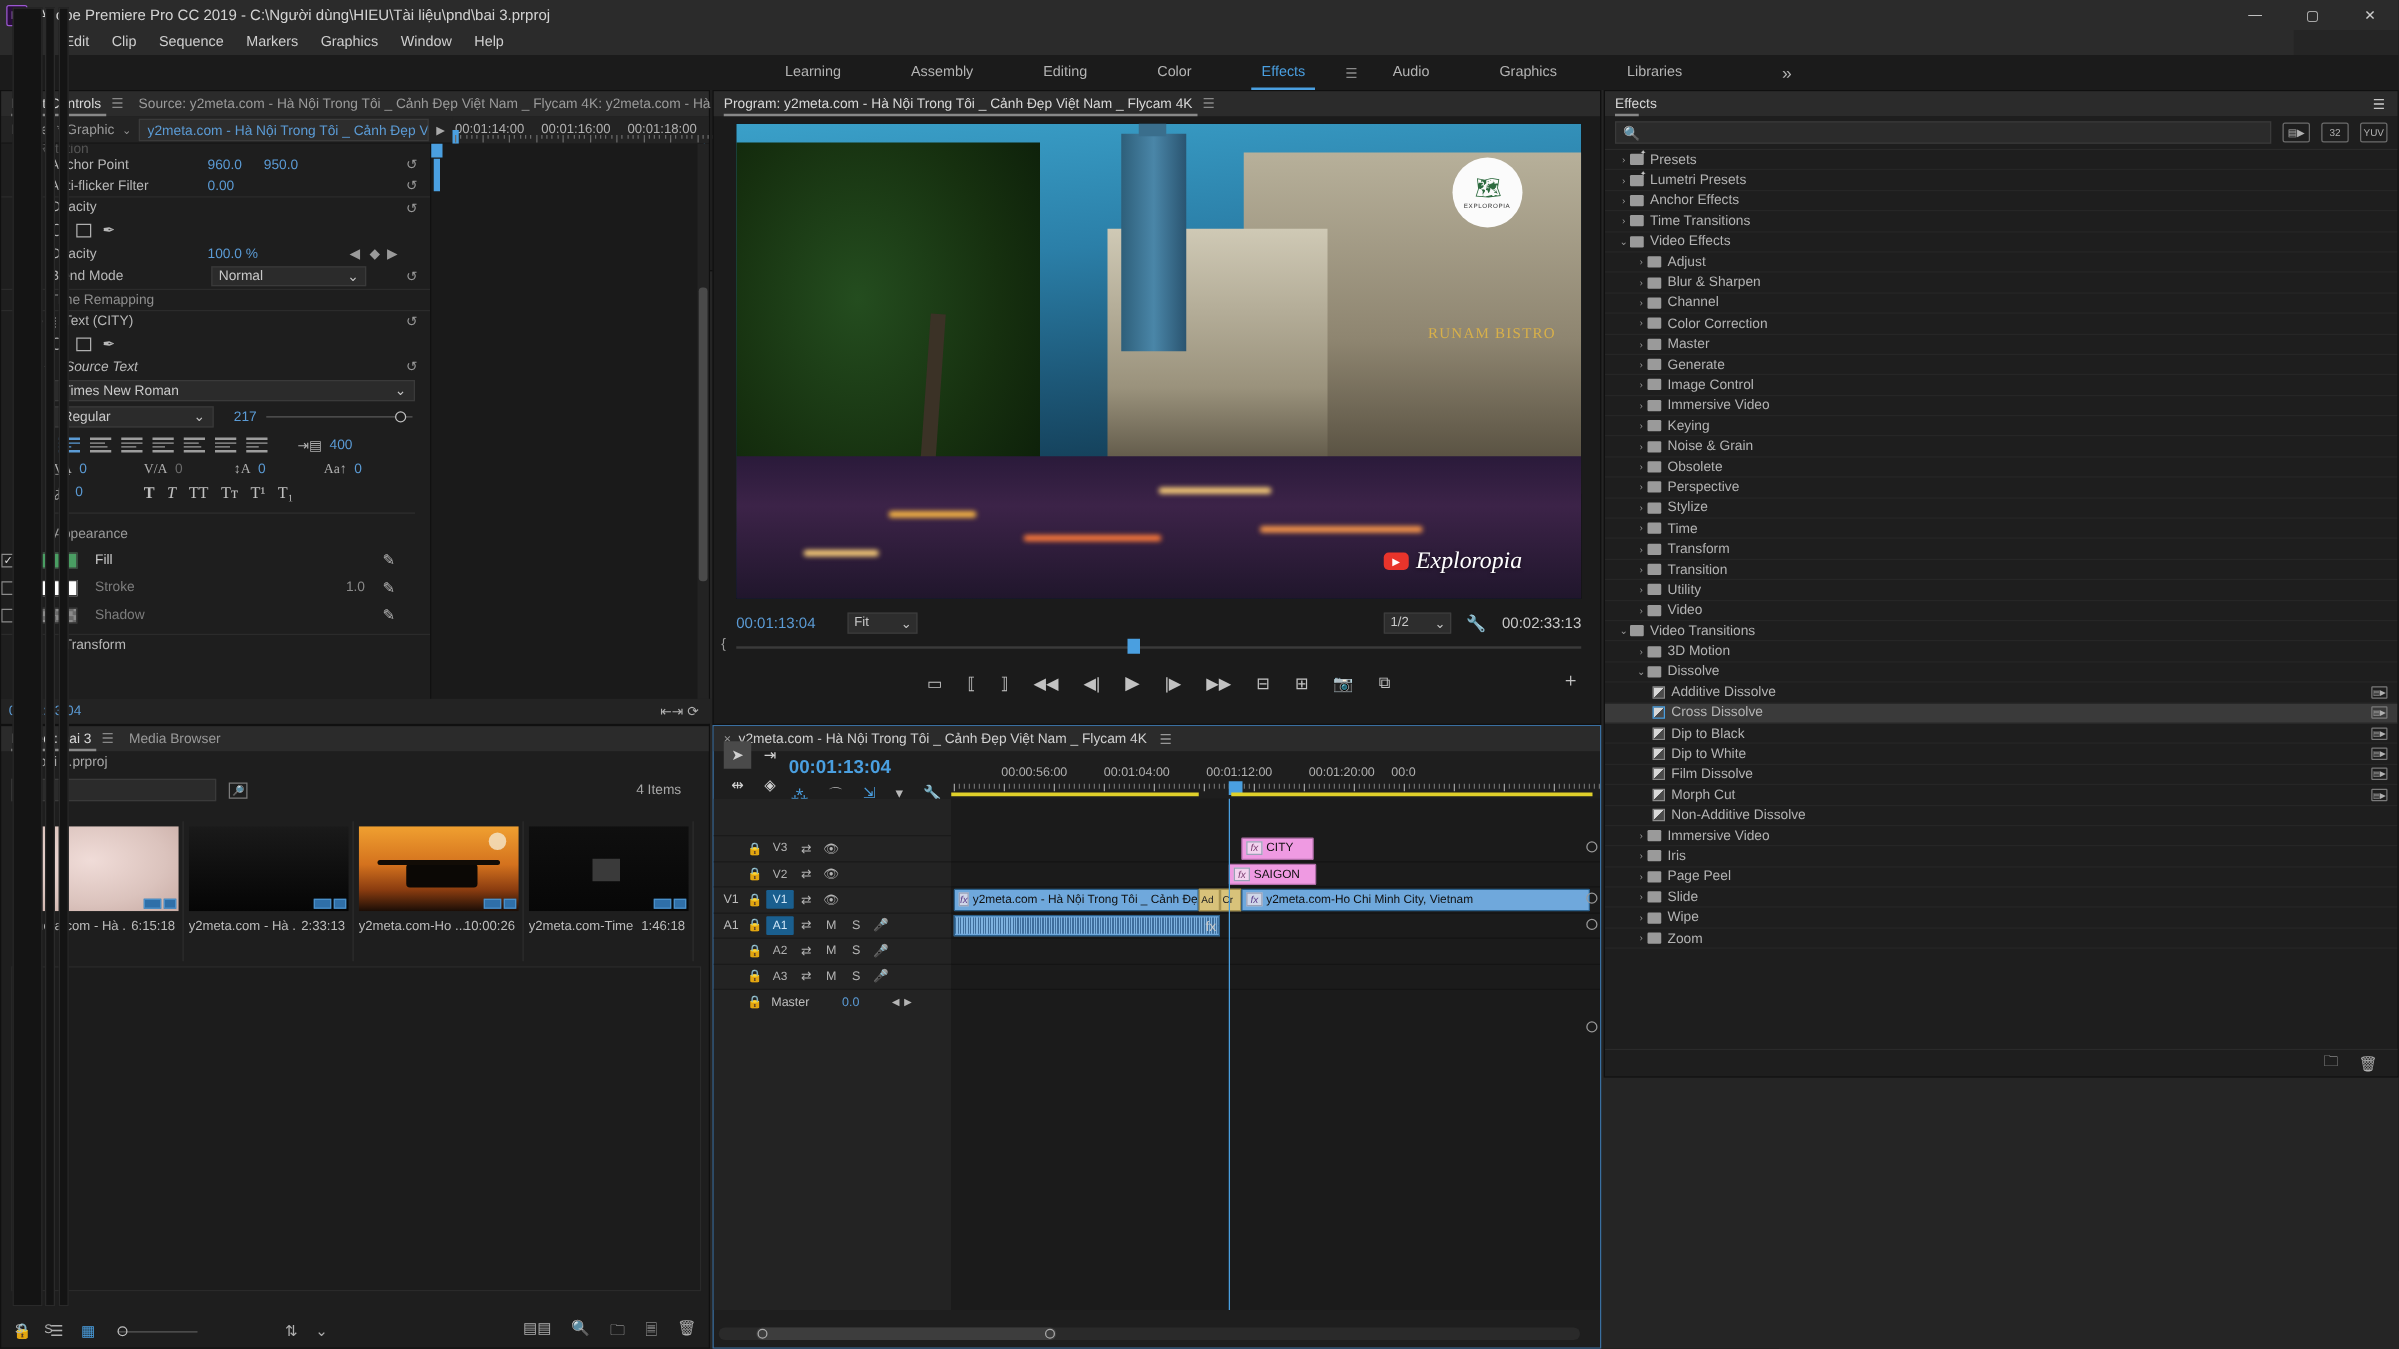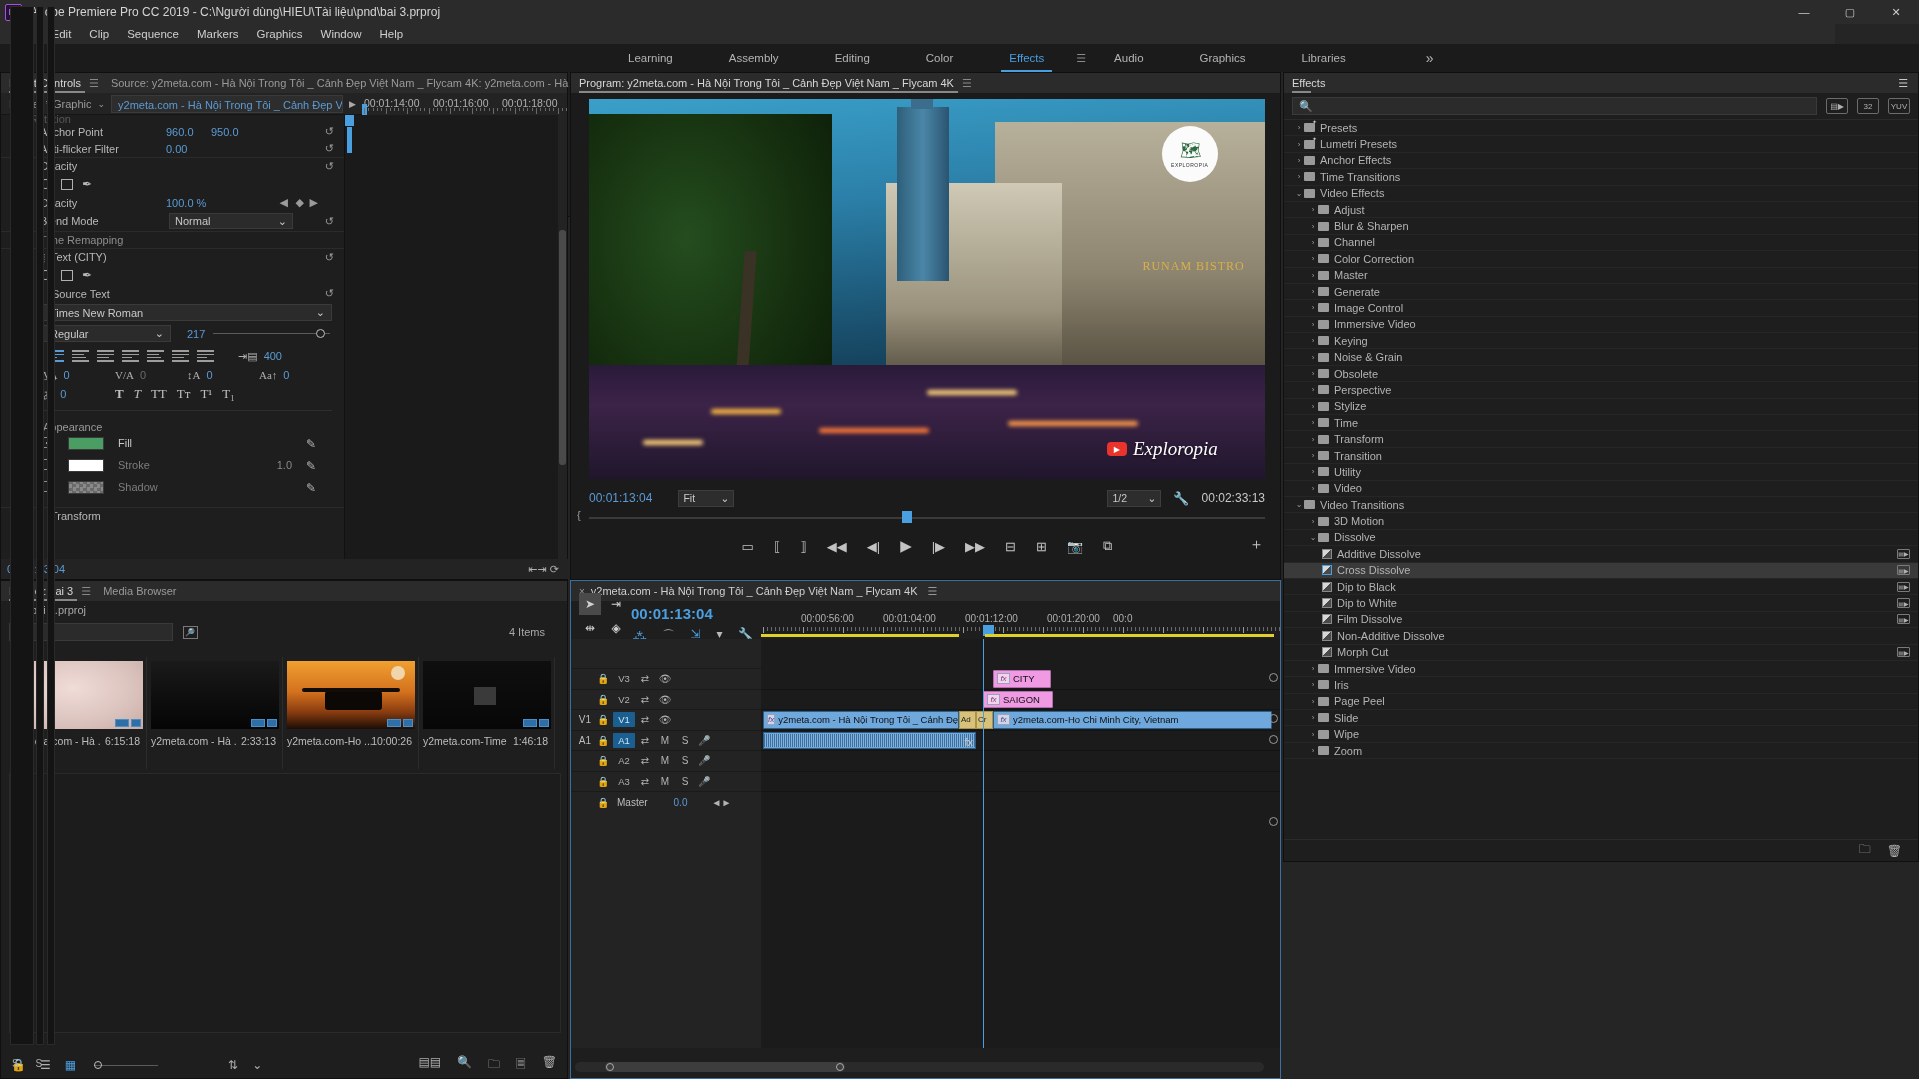--- a/index.html
+++ b/index.html
@@ -77,21 +77,21 @@
   .alignbtn i { display:block; height:1.4px; background:#9d9d9d; }
   .alignbtn.active i { background:#5b9bd5; }
   .metricrow { display:flex; align-items:center; margin:5px 0 0 42px; }
   .metric { display:flex; align-items:center; width:72px; }
   .metric .gl { color:#b0b0b0; font-size:11px; font-family:"Liberation Serif",serif; }
   .metric .n { color:#5b9bd5; font-size:11px; margin-left:6px; }
   .metric .n.dim { color:#6b6b6b; }
   .typerow { display:flex; align-items:center; margin:5px 0 0 42px; }
   .tface { font-family:"Liberation Serif", serif; color:#c0c0c0; margin-right:10px; font-size:13px; }
   .apphead { font-size:11px; color:#9a9a9a; margin:10px 0 4px 42px; }
-  .approw { height:22px; display:flex; align-items:flex-start; padding-left:42px; }
+  .approw { height:22px; display:flex; align-items:center; }
   .cbx { width:11px; height:11px; border:1.3px solid #8c8c8c; background:#1e1e1e; display:flex; align-items:center; justify-content:center; }
   .cbx.on { background:#1e1e1e; }
   .cbx.on:after { content:"✓"; color:#d8d8d8; font-size:9px; line-height:1; }
   .swatch { width:36px; height:13px; margin-left:14px; border:1px solid #3a3a3a; }
   .apptxt { margin-left:14px; font-size:11px; }
   .eyedrop { position:absolute; right:28px; color:#b8b8b8; font-size:12px; }
   .ec-scrollbar { position:absolute; right:0; top:0; width:9px; height:458px; background:#232323; }
   .ec-thumb { position:absolute; right:1px; top:115px; width:7px; height:235px; background:#4a4a4a; border-radius:3px; }
   .ec-tc { position:absolute; left:0; bottom:0; width:568px; height:20px; background:#232323; display:flex; align-items:center; }
   .ec-tc .t { color:#5b9bd5; font-size:11px; padding-left:6px; }
@@ -402,21 +402,21 @@
             <span class="ec-reset">↺</span>
           </div>
           <div class="shape-row">
             <div class="sh-ellipse"></div>
             <div class="sh-rect"></div>
             <div class="sh-pen">✒</div>
           </div>
           <div class="ec-row" style="padding-left:22px;">
             <span class="tw">⌄</span>
             <span class="sw">⏱</span>
-            <span class="lbl" style="margin-left:6px;">Source Text</span>
+            <span class="lbl" style="margin-left:6px;font-style:italic;">Source Text</span>
             <span class="ec-reset">↺</span>
           </div>
           <div class="fontbox">
             <span>Times New Roman</span>
             <span>⌄</span>
           </div>
           <div class="fontrow">
             <div class="stylebox">
               <span>Regular</span>
               <span>⌄</span>
@@ -820,27 +820,27 @@
         </div>
         <div class="fx-item">
           <span style="width:38px;"></span>
           <span class="fx-leafico"></span>
           <span>Film Dissolve</span>
           <span class="fx-badge">▤▶</span>
         </div>
         <div class="fx-item">
           <span style="width:38px;"></span>
           <span class="fx-leafico"></span>
-          <span>Non-Additive Dissolve</span>
+          <span>Morph Cut</span>
+          <span class="fx-badge">▤▶</span>
         </div>
         <div class="fx-item">
           <span style="width:38px;"></span>
           <span class="fx-leafico"></span>
-          <span>Morph Cut</span>
-          <span class="fx-badge">▤▶</span>
+          <span>Non-Additive Dissolve</span>
         </div>
         <div class="fx-item">
           <span style="width:24px;"></span>
           <span class="fx-tri">›</span>
           <span class="fx-folder"></span>
           <span>Immersive Video</span>
         </div>
         <div class="fx-item">
           <span style="width:24px;"></span>
           <span class="fx-tri">›</span>

